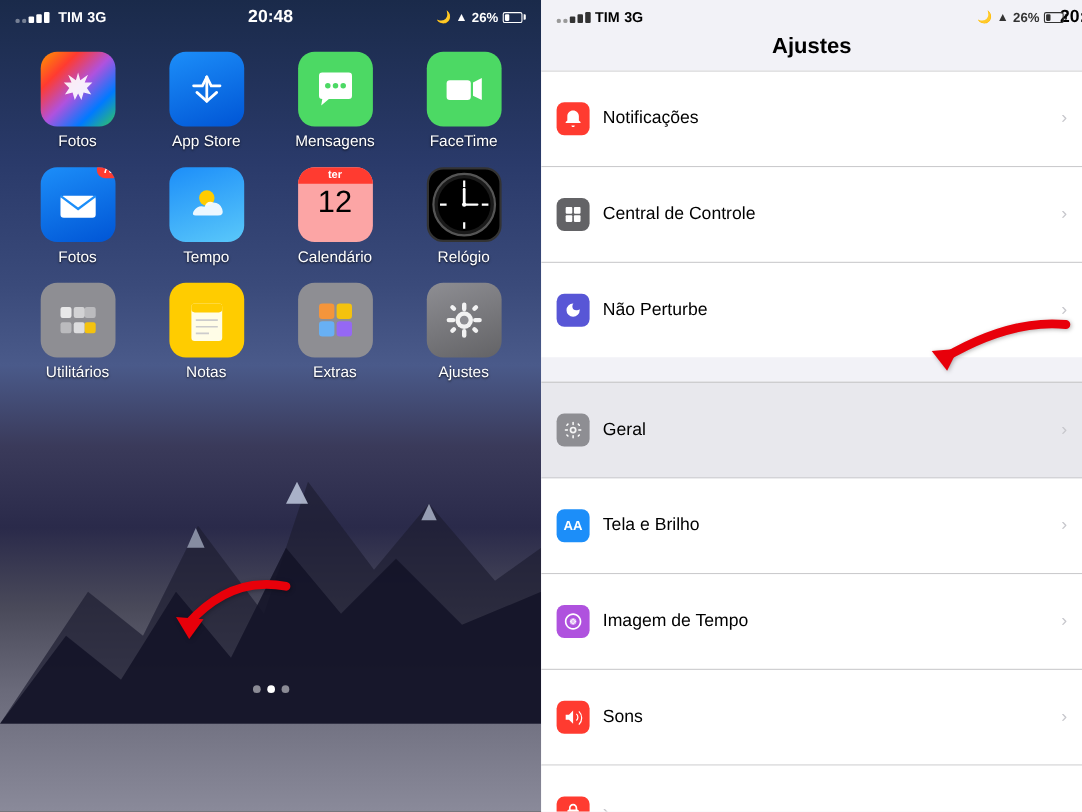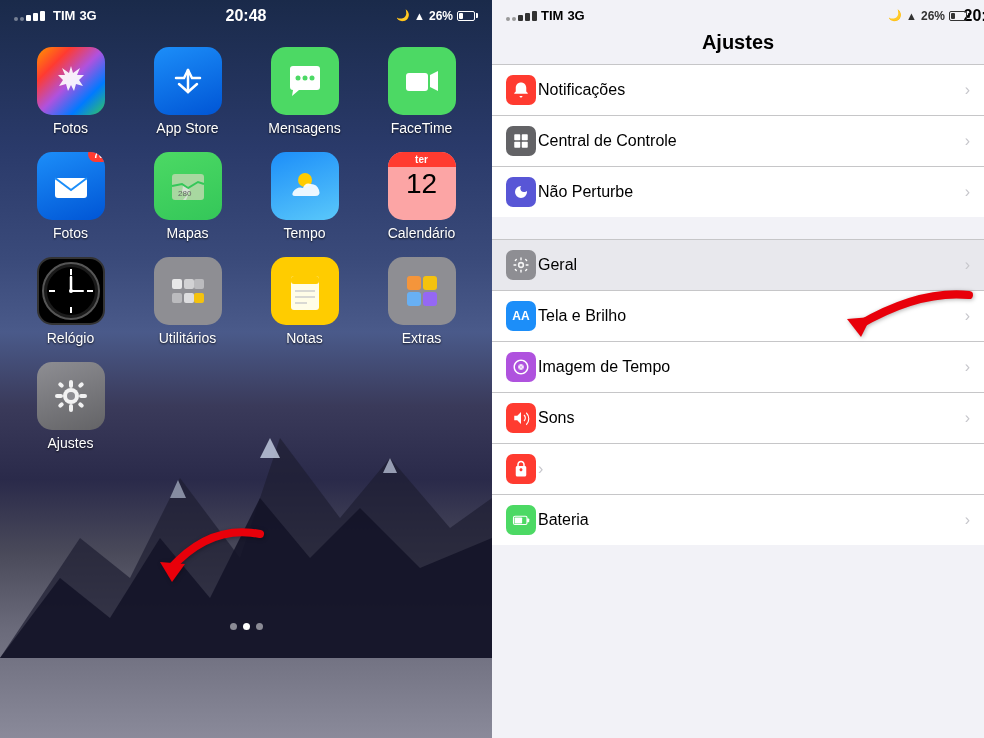--- a/index.html
+++ b/index.html
@@ -182,23 +182,23 @@
     }
 
     .settings-group {
       margin-bottom: 0;
     }
 
     .settings-item {
       background: white;
       display: flex;
       align-items: center;
-      padding: 10px 14px;
+      padding: 28px 14px;
       border-bottom: 0.5px solid #c6c6c8;
-      gap: 2px;
+      gap: 12px;
       cursor: pointer;
       min-height: 50px;
     }
 
     .settings-item:first-child {
       border-top: 0.5px solid #c6c6c8;
     }
 
     .settings-group-gap {
       height: 22px;
@@ -366,31 +366,20 @@
       <div class="app-icon-img mail-bg" style="position:relative;">
         <svg width="40" height="40" viewBox="0 0 40 40">
           <rect x="4" y="12" width="32" height="20" rx="3" fill="white"></rect>
           <polyline points="4,12 20,24 36,12" stroke="#1c8ef9" stroke-width="2" fill="none"></polyline>
         </svg>
         <span class="badge">78</span>
       </div>
       <span class="app-label">Fotos</span>
     </div>
 
-    <div class="app-icon">
-      <div class="app-icon-img mapas-bg">
-        <svg width="40" height="40" viewBox="0 0 40 40">
-          <rect x="4" y="8" width="32" height="26" rx="3" fill="#a8d8a0"></rect>
-          <path d="M4 20 L14 18 L20 22 L30 16 L36 18" stroke="#34c759" stroke-width="2" fill="none"></path>
-          <path d="M15 34 L20 28 L14 26 L15 20 L22 24 L18 34" fill="#e8e8e8" opacity="0.7"></path>
-          <text x="10" y="30" font-size="8" fill="#666">280</text>
-        </svg>
-      </div>
-      <span class="app-label">Mapas</span>
-    </div>
 
     <div class="app-icon">
       <div class="app-icon-img tempo-bg">
         <svg width="40" height="40" viewBox="0 0 40 40">
           <circle cx="20" cy="14" r="7" fill="#ffcc00"></circle>
           <path d="M8 26 Q12 20 18 22 Q20 16 26 18 Q32 18 34 24 Q36 30 30 30 L10 30 Q6 30 8 26Z" fill="white" opacity="0.9"></path>
         </svg>
       </div>
       <span class="app-label">Tempo</span>
     </div>

